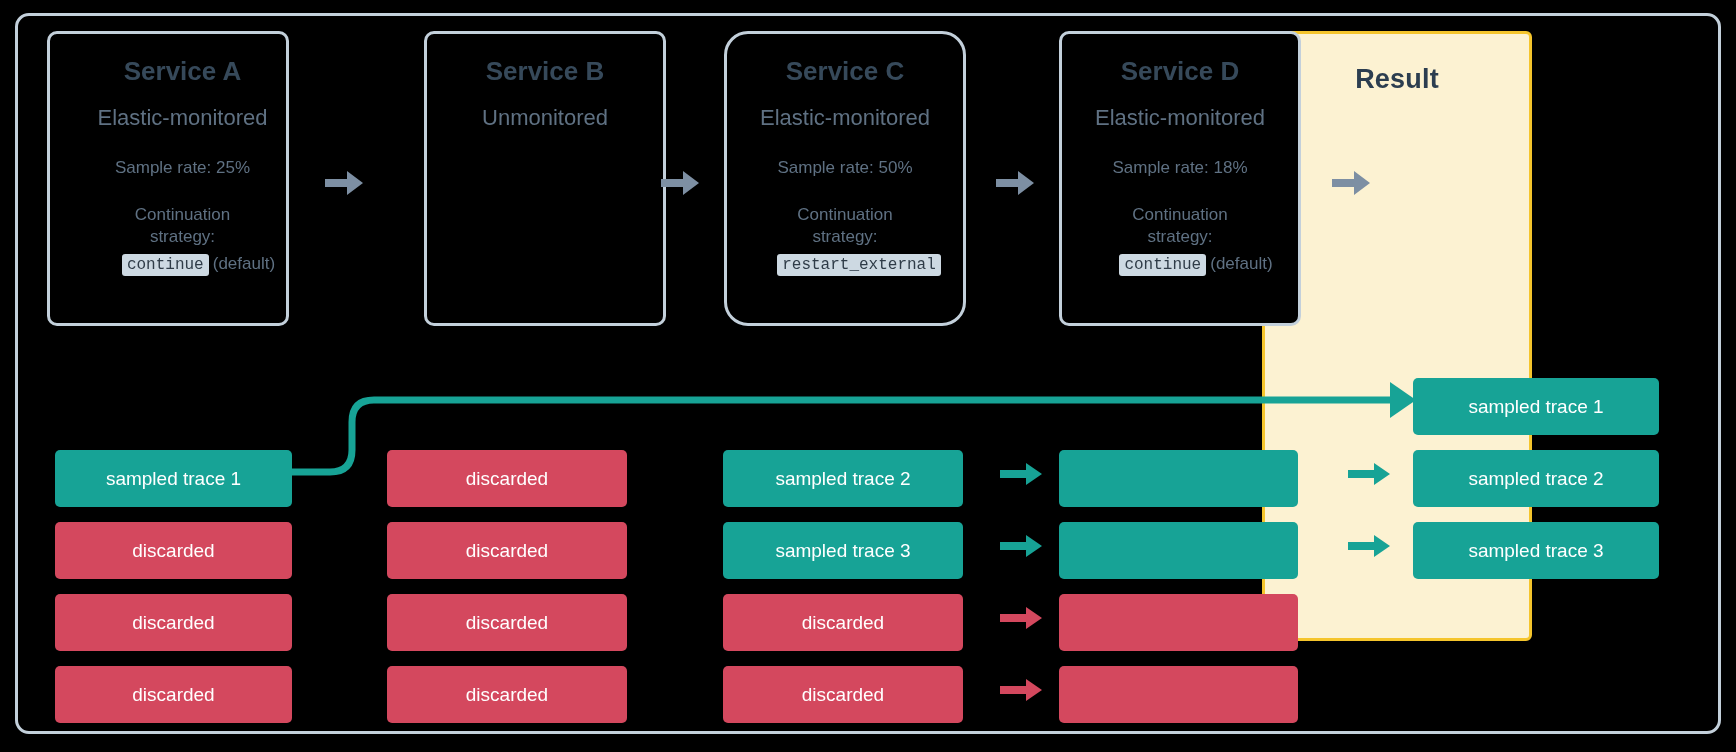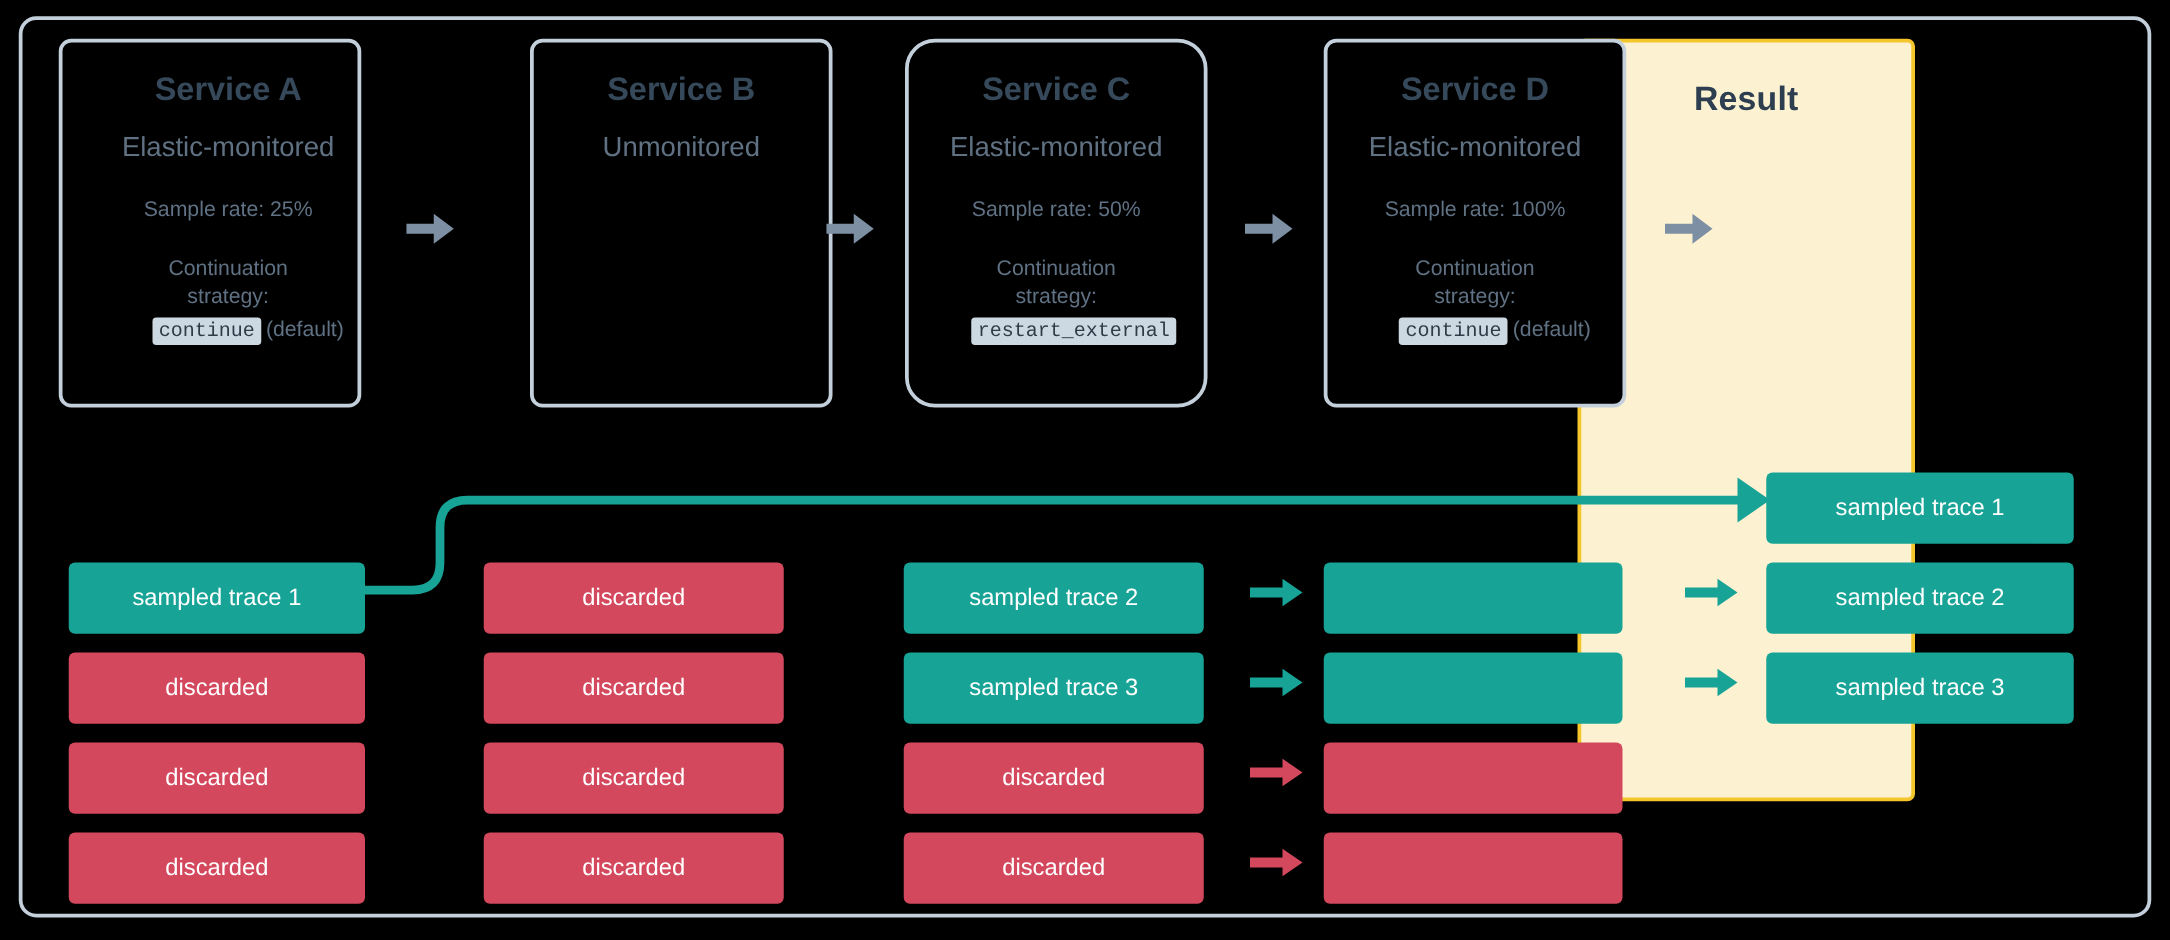--- a/index.html
+++ b/index.html
@@ -189,21 +189,21 @@
     <div class="svc-sub">Elastic-monitored</div>
     <div class="svc-rate">Sample rate: 50%</div>
     <div class="svc-strat-label">Continuation</div>
     <div class="svc-strat-label">strategy:</div>
     <div class="svc-strat-line"><code class="strat">restart_external</code><span class="strat-default"></span></div>
   </div>
 
   <div class="service-box" style="left:1059px;">
     <div class="svc-title">Service D</div>
     <div class="svc-sub">Elastic-monitored</div>
-    <div class="svc-rate">Sample rate: 100%</div>
+    <div class="svc-rate">Sample rate: 18%</div>
     <div class="svc-strat-label">Continuation</div>
     <div class="svc-strat-label">strategy:</div>
     <div class="svc-strat-line"><code class="strat">continue</code><span class="strat-default">(default)</span></div>
   </div>
 
   <svg class="gray-arrow" style="left:325px;" viewBox="0 0 40 30">
     <path d="M0 11 h22 v-8 l16 12 -16 12 v-8 H0 z" fill="#7d8fa3"></path>
   </svg>
   <svg class="gray-arrow" style="left:661px;" viewBox="0 0 40 30">
     <path d="M0 11 h22 v-8 l16 12 -16 12 v-8 H0 z" fill="#7d8fa3"></path>

